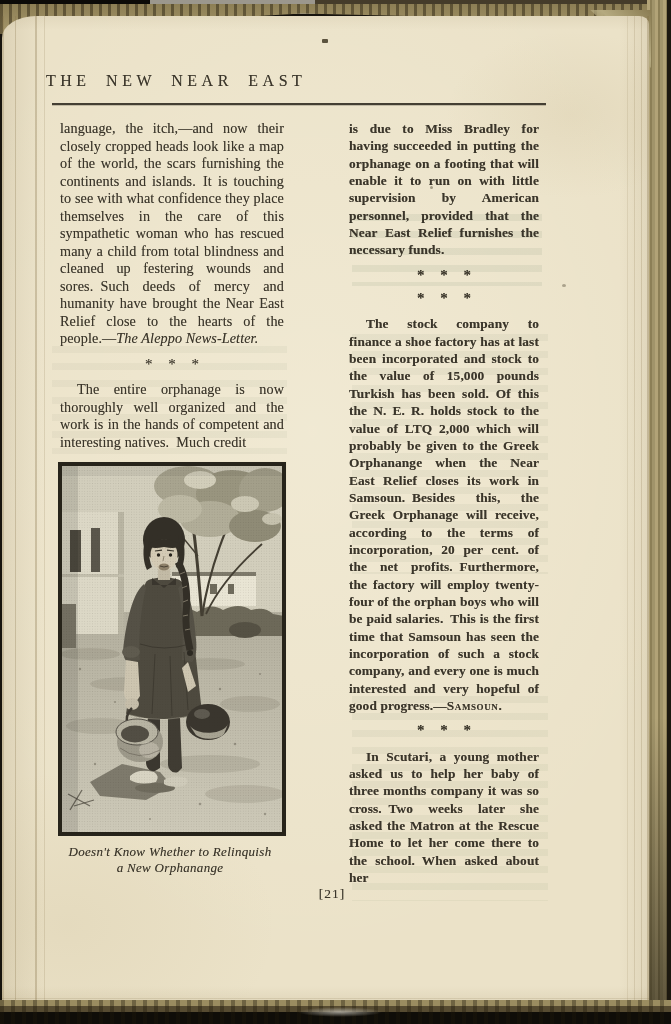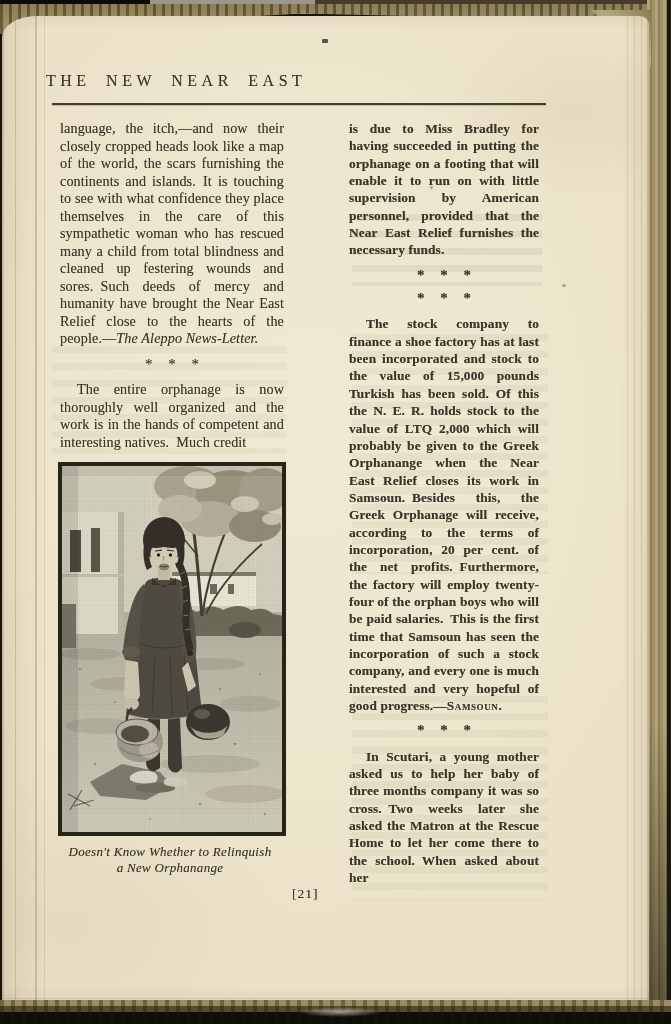--- a/index.html
+++ b/index.html
@@ -76,21 +76,21 @@
   .sep{text-align:center;word-spacing:12px;font-size:15px;margin:6px 0 5px;text-indent:0;}
   .news-source{font-style:italic;}
   .smallcaps{font-variant:small-caps;letter-spacing:.6px;}
 
   .photo{position:absolute;left:56px;top:446px;width:224px;height:370px;margin:0;
     border:2px solid #27241b;box-sizing:content-box;background:#c9c5b4;
     box-shadow:0 0 0 1px rgba(235,226,200,.6);}
   .photo svg{display:block;}
   .caption{position:absolute;left:50px;top:828px;width:236px;text-align:center;
     font-style:italic;font-size:13px;line-height:15.8px;letter-spacing:.3px;}
-  .page-number{position:absolute;left:290px;top:870px;width:80px;text-align:left;
+  .page-number{position:absolute;left:290px;top:870px;width:80px;text-align:center;
     font-size:13.5px;letter-spacing:1px;}
 
   
   .ghost{position:absolute;pointer-events:none;filter:blur(.7px);}
   .g1{left:350px;top:198px;width:190px;height:72px;
     background:repeating-linear-gradient(180deg,rgba(104,128,96,.10) 0 7px,rgba(0,0,0,0) 7px 17px);}
   .g2{left:350px;top:318px;width:196px;height:240px;
     background:repeating-linear-gradient(180deg,rgba(104,128,96,.07) 0 7px,rgba(0,0,0,0) 7px 17px);}
   .g3{left:50px;top:330px;width:235px;height:108px;
     background:repeating-linear-gradient(180deg,rgba(104,118,92,.06) 0 7px,rgba(0,0,0,0) 7px 17px);}

